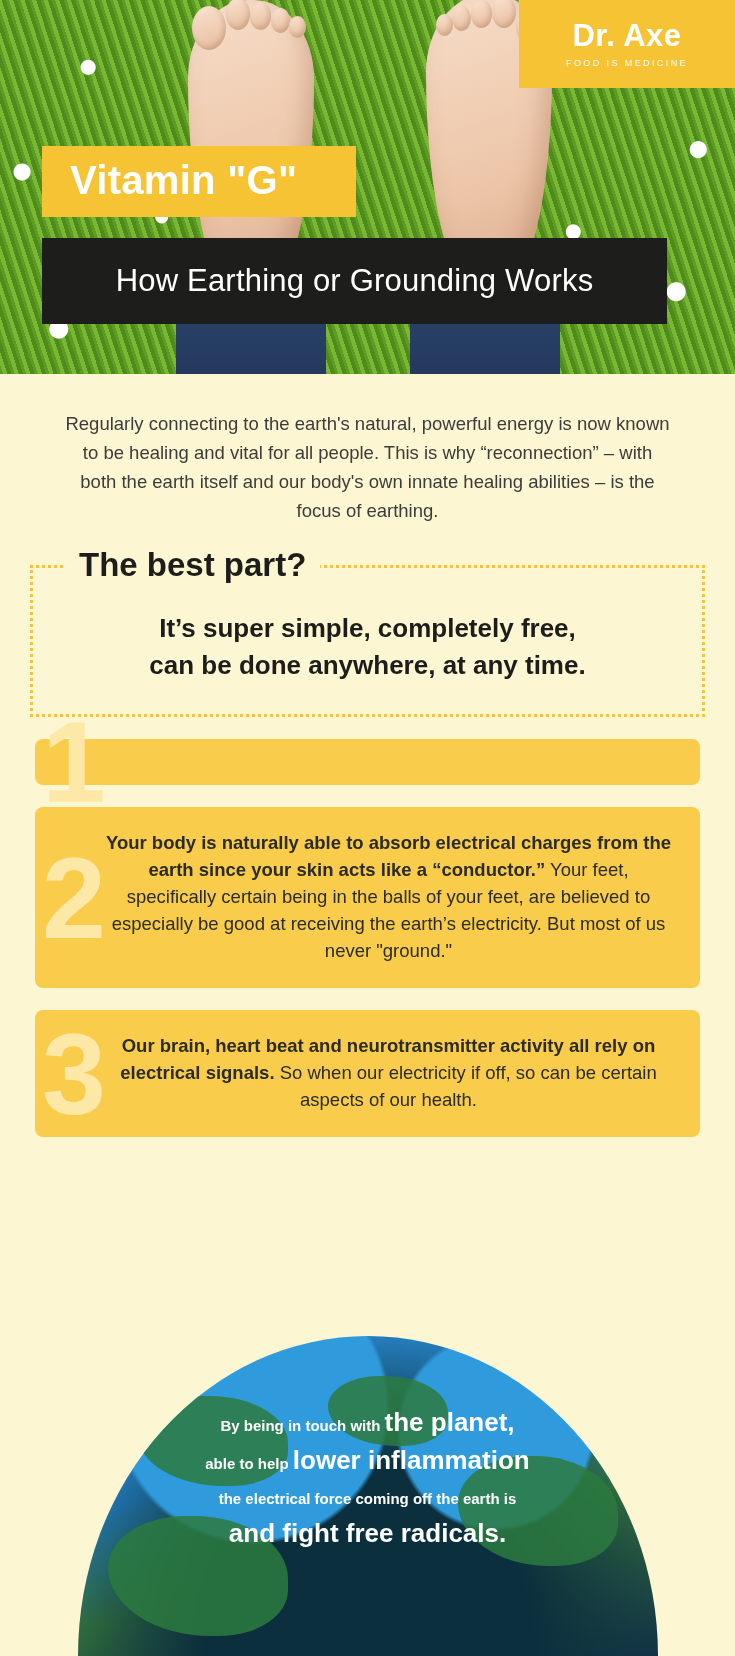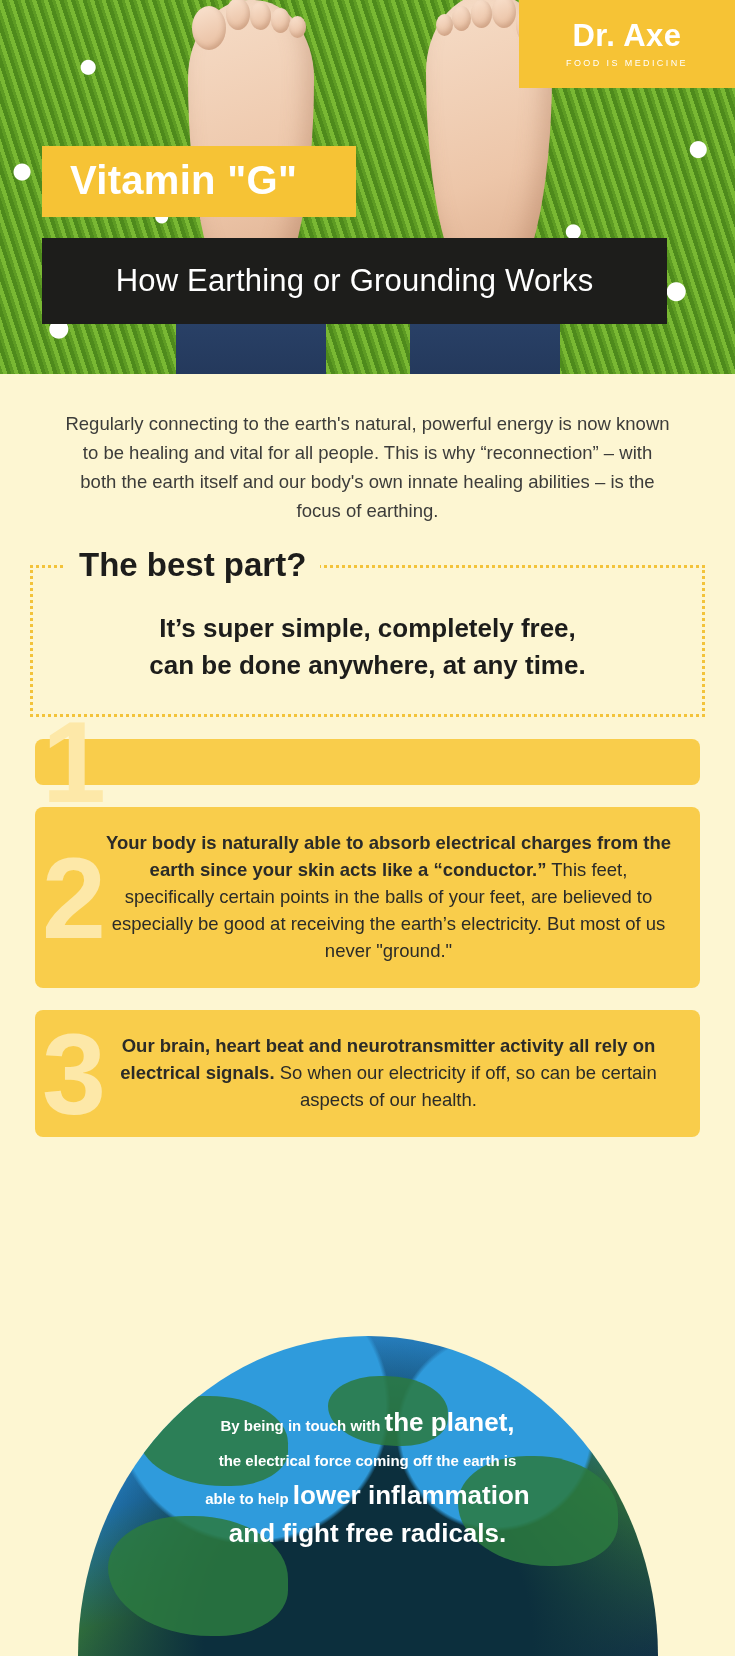--- a/index.html
+++ b/index.html
@@ -274,21 +274,21 @@
   </div>
 </div>
 
 <div class="card">
   <div class="num">1</div>
 </div>
 
 <div class="card">
   <div class="num">2</div>
   <div>
-    <b>Your body is naturally able to absorb electrical charges from the earth since your skin acts like a “conductor.”</b><span> This feet, specifically certain points in the balls of your feet, are believed to especially be good at receiving the earth’s electricity. But most of us never "ground."</span>
+    <b>Your body is naturally able to absorb electrical charges from the earth since your skin acts like a “conductor.”</b><span> Your feet, specifically certain being in the balls of your feet, are believed to especially be good at receiving the earth’s electricity. But most of us never "ground."</span>
   </div>
 </div>
 
 <div class="card">
   <div class="num">3</div>
   <div>
     <b>Our brain, heart beat and neurotransmitter activity all rely on electrical signals.</b><span> So when our electricity if off, so can be certain aspects of our health.</span>
   </div>
 </div>
 
@@ -296,22 +296,22 @@
   <div class="earth-land" style="left:60px;top:60px;width:150px;height:90px;"></div>
   <div class="earth-land" style="left:250px;top:40px;width:120px;height:70px;"></div>
   <div class="earth-land" style="left:380px;top:120px;width:160px;height:110px;"></div>
   <div class="earth-land" style="left:30px;top:180px;width:180px;height:120px;"></div>
 
   <div class="earth-text">
     <div class="earth-line">
       <span class="t-sm">By being in touch with </span><span class="t-lg">the planet,</span>
     </div>
     <div class="earth-line">
+      <span class="t-sm">able to help </span><span class="t-lg">lower inflammation</span>
+    </div>
+    <div class="earth-line">
       <span class="t-sm">the electrical force coming off the earth is</span>
-    </div>
-    <div class="earth-line">
-      <span class="t-sm">able to help </span><span class="t-lg">lower inflammation</span>
     </div>
     <div class="earth-line">
       <span class="t-lg">and fight free radicals.</span>
     </div>
   </div>
 </div>
 
 </body></html>

